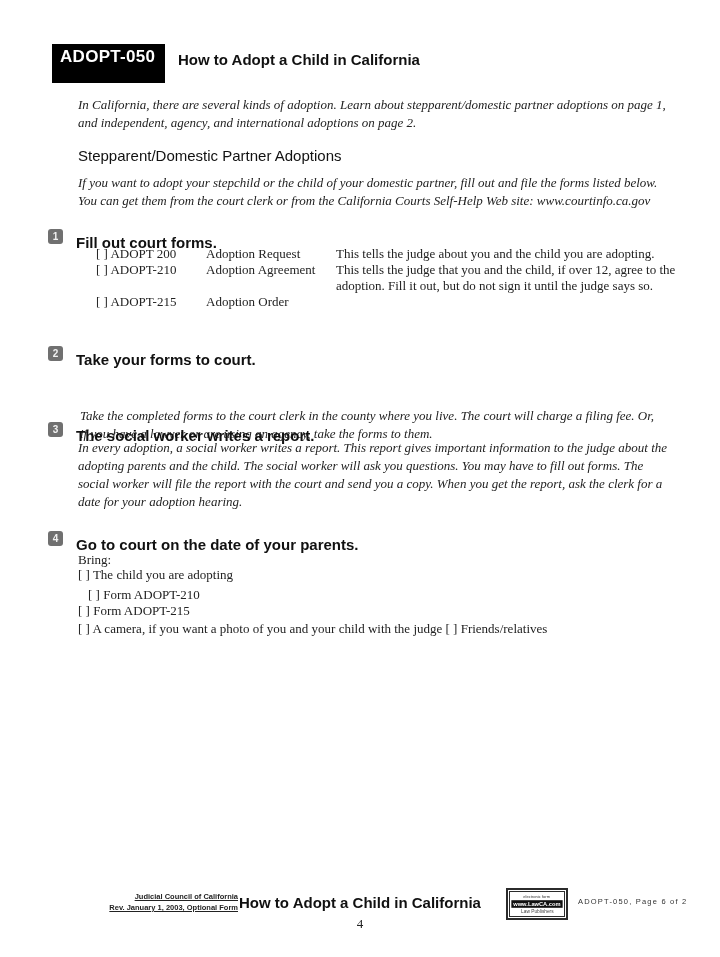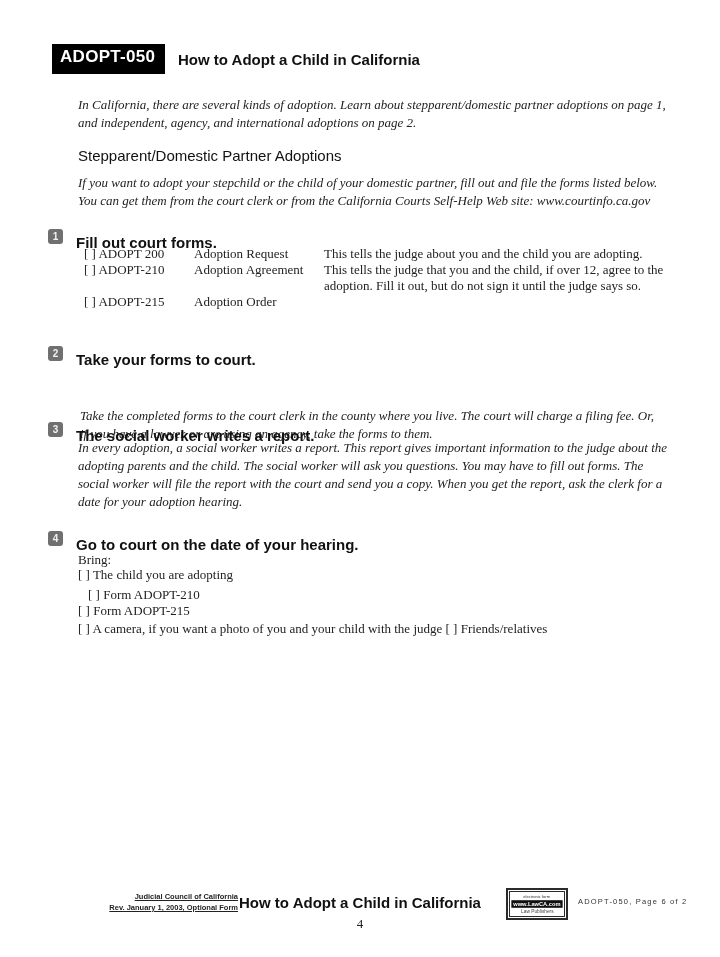--- a/index.html
+++ b/index.html
@@ -11,21 +11,21 @@
     overflow:hidden;
   }
   .abs { position:absolute; }
 
   
   .black-box {
     left:52px; top:44px;
     background:#000; color:#fff;
     font-family:"Liberation Sans", sans-serif;
     font-weight:bold; font-size:17px;
-    padding:3px 10px 7px 8px; letter-spacing:.3px;
+    padding:3px 10px 16px 8px; letter-spacing:.3px;
   }
   .doc-title {
     left:178px; top:51px;
     font-family:"Liberation Sans", sans-serif;
     font-weight:bold; font-size:15px; color:#111;
   }
 
   
   .para {
     font-size:13px; line-height:18px; white-space:pre-line; color:#222;font-style:italic;
@@ -53,21 +53,21 @@
     font-family:"Liberation Sans", sans-serif;
     font-weight:bold; font-size:15px; color:#111;margin-top:12px;
   }
   .step1-row { left:48px; top:222px; }
   .step2-row { left:48px; top:339px; }
   .step3-row { left:48px; top:415px; }
   .step4-row { left:48px; top:524px; }
 
   
   .forms-table {
-    left:84px; top:246px; width:582px;
+    left:96px; top:246px; width:582px;
     display:grid; grid-template-columns:110px 130px 1fr;
     font-size:13px; line-height:16px; color:#222;
   }
   .forms-table .cell { white-space:pre-line; }
 
   .step2-body { left:80px; top:363px; width:590px;margin-top:44px; }
   .step3-body { left:78px; top:439px; width:592px; }
 
   .bring-label { left:78px; top:545px; font-size:13px; color:#222;margin-top:7px; }
   .check-item { font-size:13px; color:#222; left:78px; }
@@ -167,21 +167,21 @@
     <span class="badge">3</span>
     <span class="step-heading">The social worker writes a report.</span>
   </div>
   <div class="abs para step3-body">In every adoption, a social worker writes a report. This report gives important information to the judge about the
 adopting parents and the child. The social worker will ask you questions. You may have to fill out forms. The
 social worker will file the report with the court and send you a copy. When you get the report, ask the clerk for a
 date for your adoption hearing.</div>
 
   <div class="abs step-row step4-row">
     <span class="badge">4</span>
-    <span class="step-heading">Go to court on the date of your hearing.</span>
+    <span class="step-heading">Go to court on the date of your parents.</span>
   </div>
   <div class="abs bring-label">Bring:</div>
 
   <div class="abs check-item ck0">[ ] The child you are adopting</div>
   <div class="abs check-item ck1">[ ] Form ADOPT-210</div>
   <div class="abs check-item ck2">[ ] Form ADOPT-215</div>
   <div class="abs check-item ck3">[ ] A camera, if you want a photo of you and your child with the judge [ ] Friends/relatives</div>
 
   <div class="abs footer-org">
     <div>Judicial Council of California</div>

